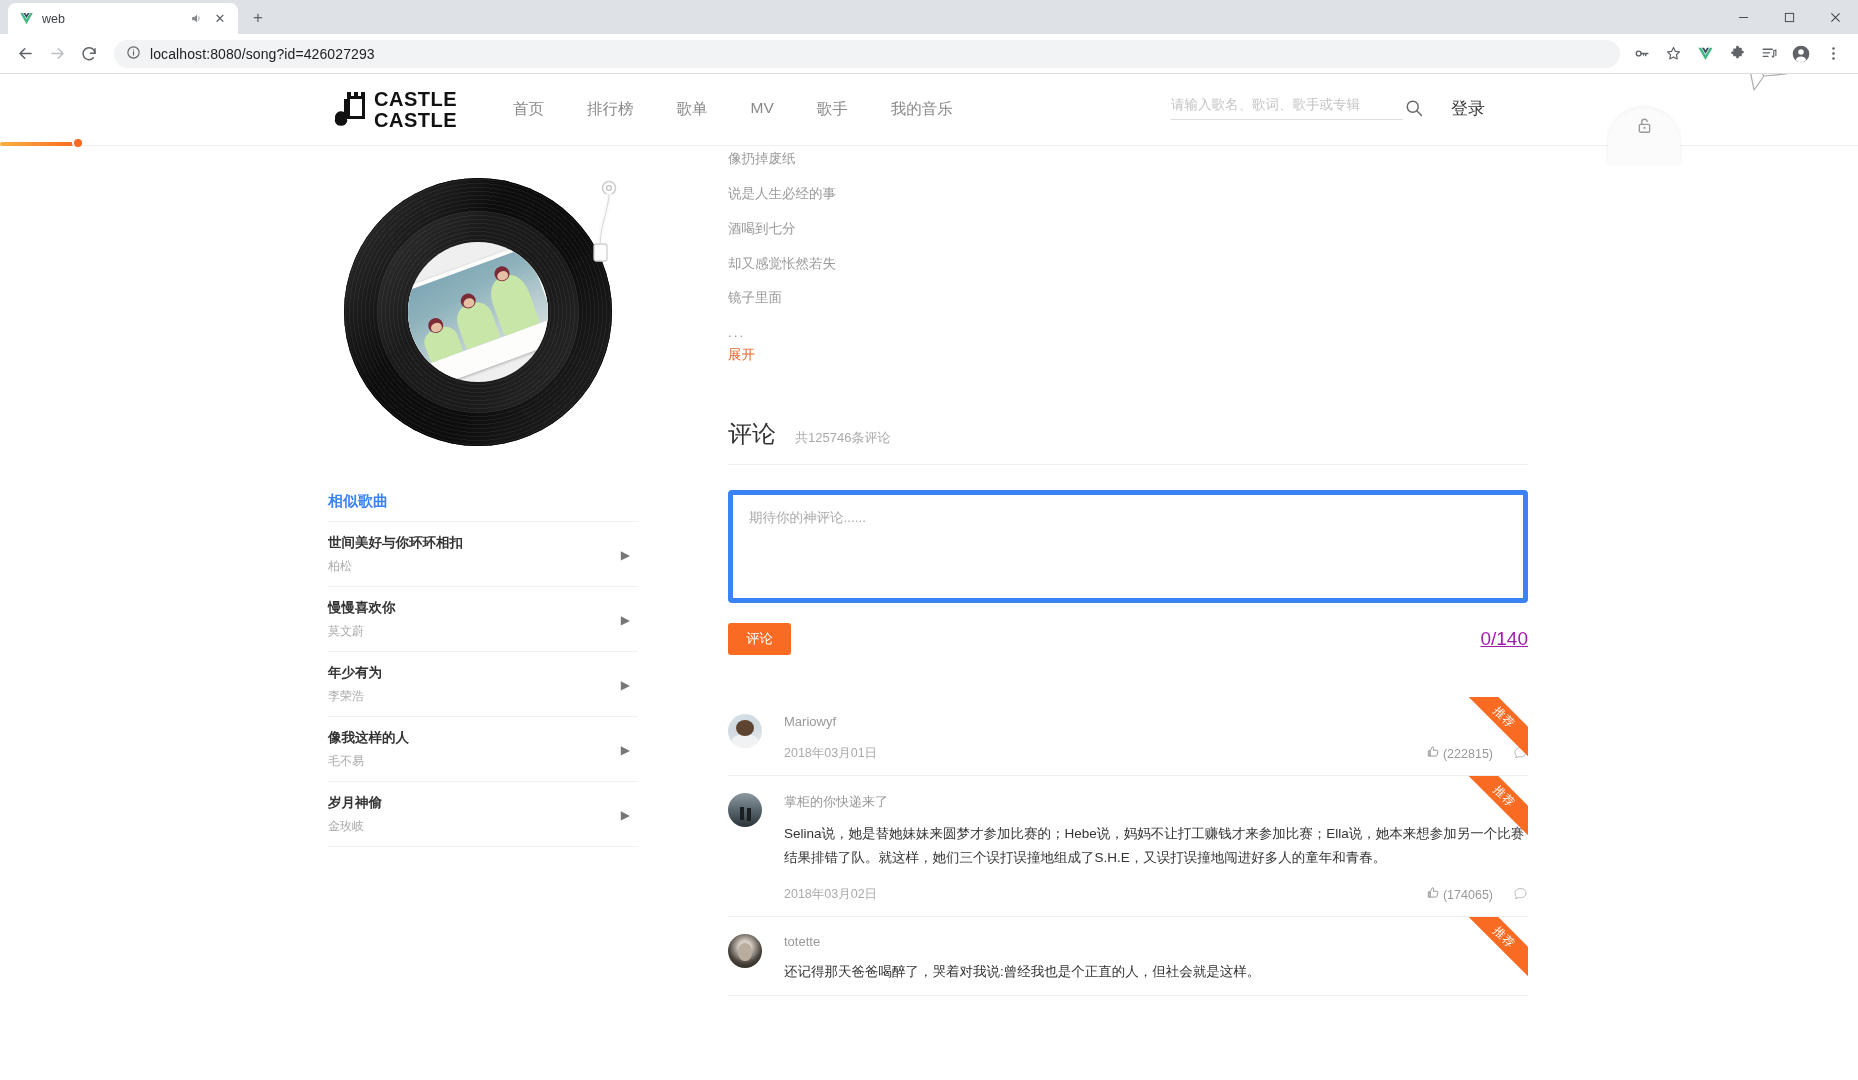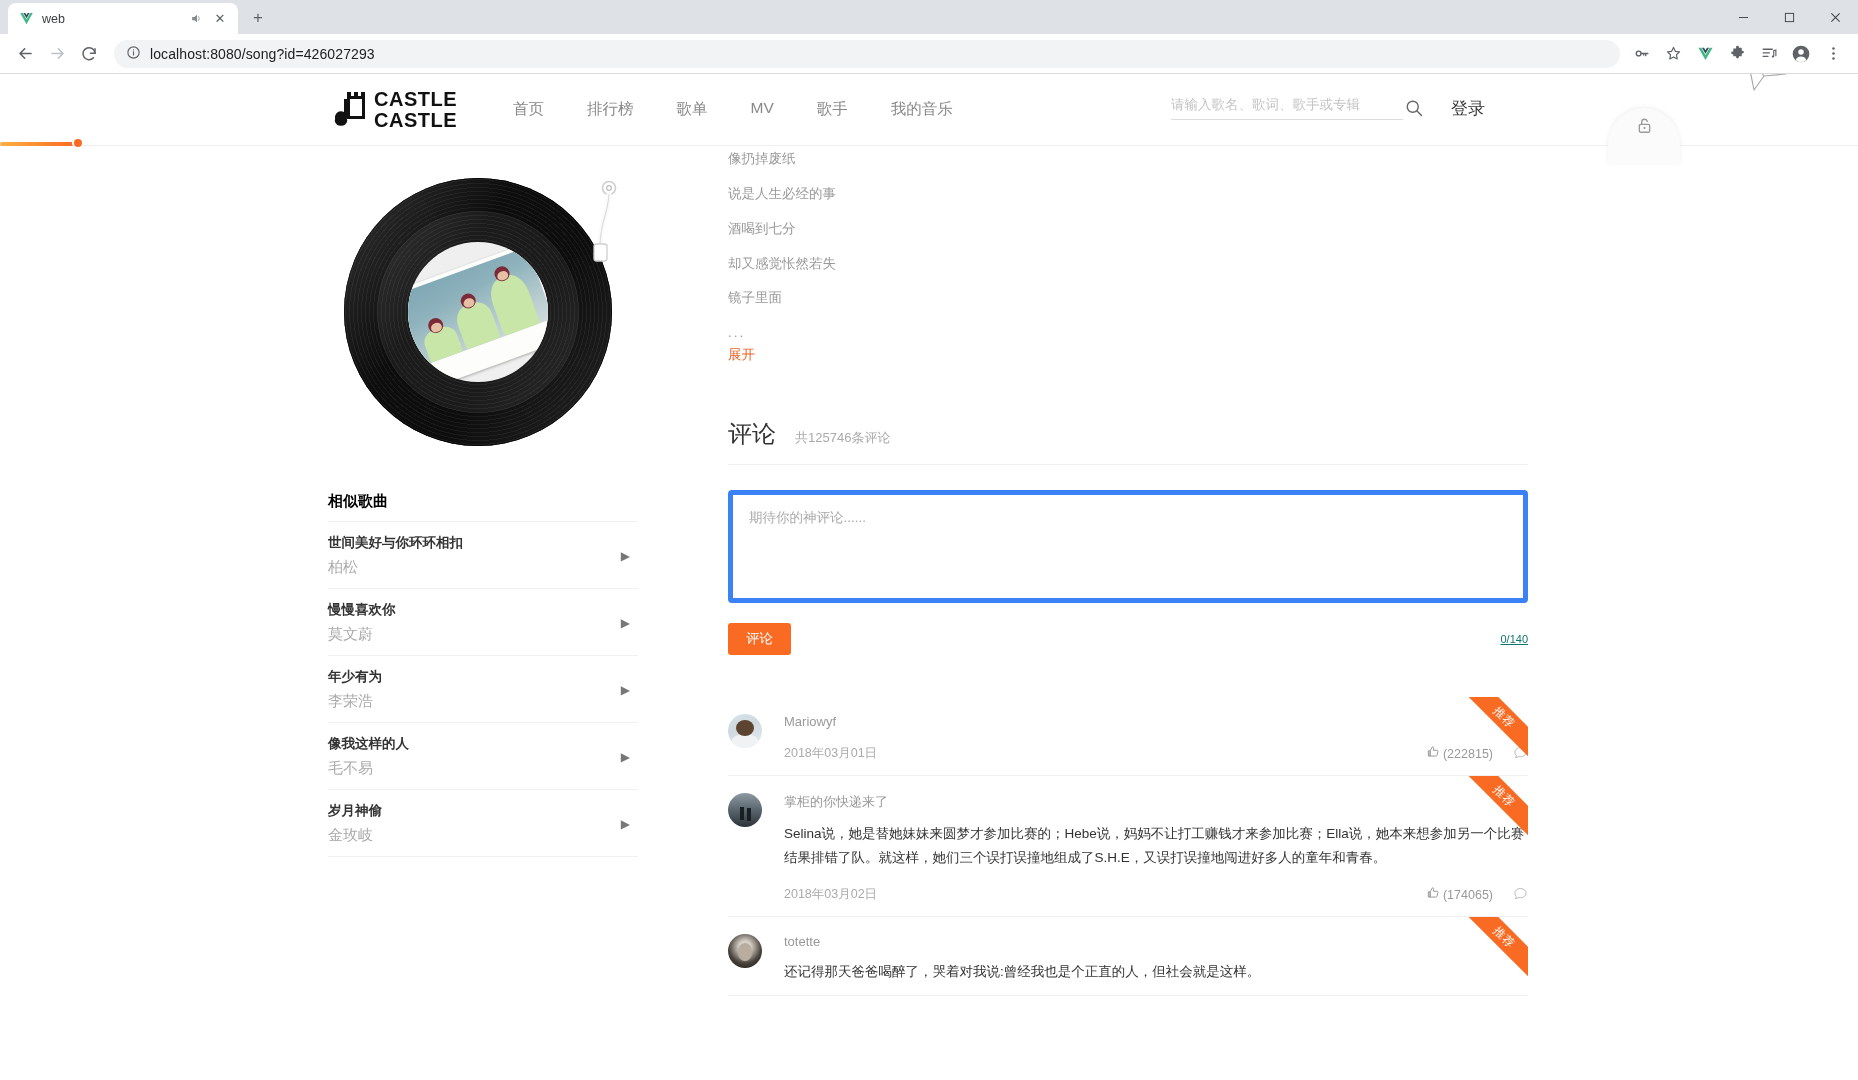--- a/index.html
+++ b/index.html
@@ -107,29 +107,29 @@
   }
   .fig { position: absolute; bottom: 0; background: #c8e6a8; border-radius: 40% 40% 8% 8%; }
   .fig .head { position: absolute; top: -11px; left: 50%; transform: translateX(-50%); width: 15px; height: 15px; border-radius: 50%; background: #7c2a38; }
   .fig .head::after { content:""; position:absolute; left:2px; top:5px; width:11px;height:9px;border-radius:50% 50% 45% 45%; background:#e5c0a5; }
   .polaroid-cap {
     position: absolute; bottom: 1px; right: 6px; font-size: 7px; color: #555;
     transform: rotate(2deg); font-family: "Liberation Serif", serif;
   }
   .tonearm { position: absolute; right: 2px; top: 2px; width: 30px; height: 160px; }
 
-  .section-title { font-weight: bold; font-size: 15px; color: #000000; margin: 36px 0 6px 0; }
+  .section-title { font-weight: bold; font-size: 15px; color: #3b82f6; margin: 36px 0 6px 0; }
   .simlist { margin-top: 10px; }
   .sim-item {
     display: flex; align-items: center; justify-content: space-between;
     border-bottom: 1px solid #f0f0f0; padding: 12px 4px 11px 0;
   }
   .sim-item:first-child { border-top: 1px solid #f0f0f0; }
   .sim-name { font-size: 13.5px; color: #333; font-weight: bold; margin-bottom: 6px; }
-  .sim-artist { font-size: 15px; color: #aaa; }
+  .sim-artist { font-size: 12px; color: #aaa; }
   .sim-play { color: #777; font-size: 12px; padding-right: 4px; }
 
   
   .right-col { position: absolute; left: 728px; top: 0; width: 800px; }
   .lyrics { padding-top: 6px; }
   .lyric-line { font-size: 13.5px; color: #999; margin-bottom: 20px; line-height: 1.1; }
   .lyric-dots { font-size: 13.5px; color: #999; letter-spacing: 2px; margin-bottom: 6px; line-height: 1;}
   .lyric-expand { font-size: 13.5px; color: #e8642a; cursor: pointer; }
 
   .comments-head { display: flex; align-items: baseline; gap: 19px; margin-top: 54px; border-bottom: 1px solid #eee; padding-bottom: 14px; }
@@ -138,21 +138,21 @@
 
   .comment-box {
     margin-top: 25px; border: 5px solid #3b82f6; border-radius: 4px;
     height: 113px; padding: 14px 16px; color: #aaa; font-size: 13.5px;
   }
   .comment-actions { display: flex; align-items: center; justify-content: space-between; margin-top: 20px; }
   .comment-submit {
     background: #f96a22; color: #fff; border: none; border-radius: 3px;
     padding: 7px 18px; font-size: 13.5px; font-family: "Liberation Sans", sans-serif; cursor: pointer;
   }
-  .comment-limit { font-size: 11px; color: #0f766e; text-decoration: underline; }
+  .comment-limit { font-size: 19px; color: #a21caf; text-decoration: underline; }
 
   .comment-list { margin-top: 42px; }
   .comment {
     display: flex; gap: 22px; padding: 17px 0 12px 0;
     border-bottom: 1px solid #f0f0f0; position: relative; overflow: hidden;
   }
   .avatar { width: 34px; height: 34px; border-radius: 50%; flex: none; overflow: hidden; background: #ccc; position: relative; }
   .av1 { background: linear-gradient(160deg,#d8e4ea 0%, #cfd9df 40%, #e8eef1 100%); }
   .av1::after { content:""; position:absolute; left:8px; top:6px; width:18px;height:16px;border-radius:50%; background:#5d4430; }
   .av1::before { content:""; position:absolute; left:4px; bottom:0; width:26px;height:14px;border-radius:50% 50% 0 0; background:#f0f2f3; }

